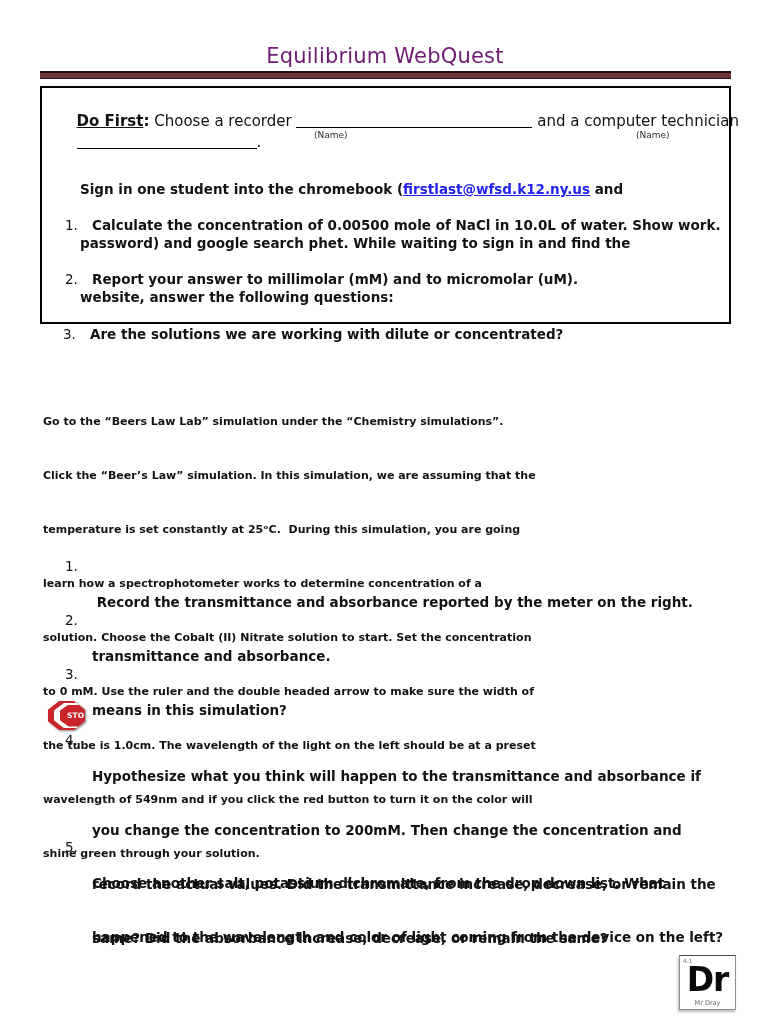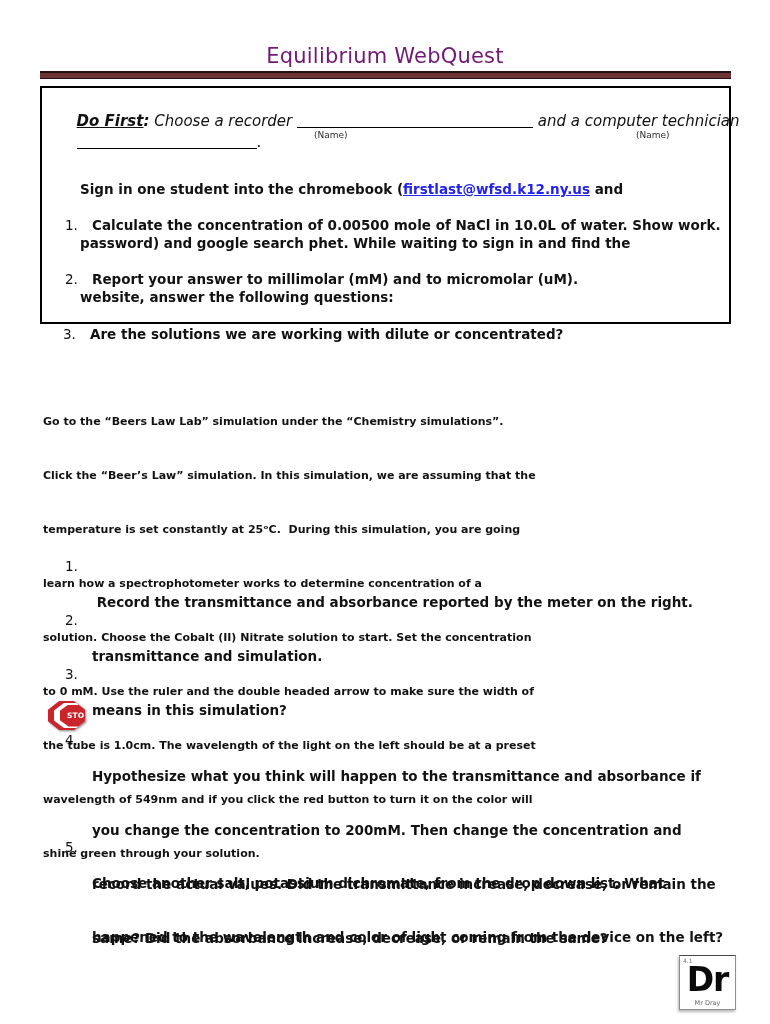--- a/index.html
+++ b/index.html
@@ -13,21 +13,21 @@
     font-size:21px; letter-spacing:0.2px; color:#701a75;
   }
   .rule {
     position:absolute; top:71px; left:40px; width:691px; height:5px;
     background:#6d3435; border-top:2px solid #231010; border-bottom:1px solid #231010;
   }
   .dobox {
     position:absolute; top:86px; left:40px; width:687px; height:234px;
     border:2px solid #000; font-size:13.5px;
   }
-  .line1 { position:absolute; left:6px; top:6px; font-size:15px; white-space:pre;font-style:italic; }
+  .line1 { position:absolute; left:6px; top:6px; font-size:15px; white-space:pre; }
   .line2 { position:absolute; left:6px; top:27px; font-size:15px; white-space:pre; }
   .bold-u { font-weight:bold; text-decoration:underline; }
   .bold { font-weight:bold; }
   .blank { display:inline-block; border-bottom:1.4px solid #000; height:14px; vertical-align:-2px; }
   .blank1 { width:236px; }
   .blank2 { width:180px; }
   .namerow { position:absolute; left:0; top:42px; width:683px; height:12px; }
   .namelabel { position:absolute; font-size:9px; color:#2c2c2c; }
   .name1 { left:272px; } .name2 { left:594px; }
   .intro { position:absolute; left:6px; top:56px; font-weight:bold; line-height:18px; white-space:pre;margin-left:32px; }
@@ -125,21 +125,21 @@
   <div class="q task t1">
     <span class="qnum">1.</span>
     <span class="qlines">
       <div> Record the transmittance and absorbance reported by the meter on the right.</div>
     </span>
   </div>
 
   <div class="q task t2">
     <span class="qnum">2.</span>
     <span class="qlines">
-      <div>transmittance and simulation.</div>
+      <div>transmittance and absorbance.</div>
     </span>
   </div>
 
   <div class="q task t3">
     <span class="qnum">3.</span>
     <span class="qlines">
       <div>means in this simulation?</div>
     </span>
   </div>
 

